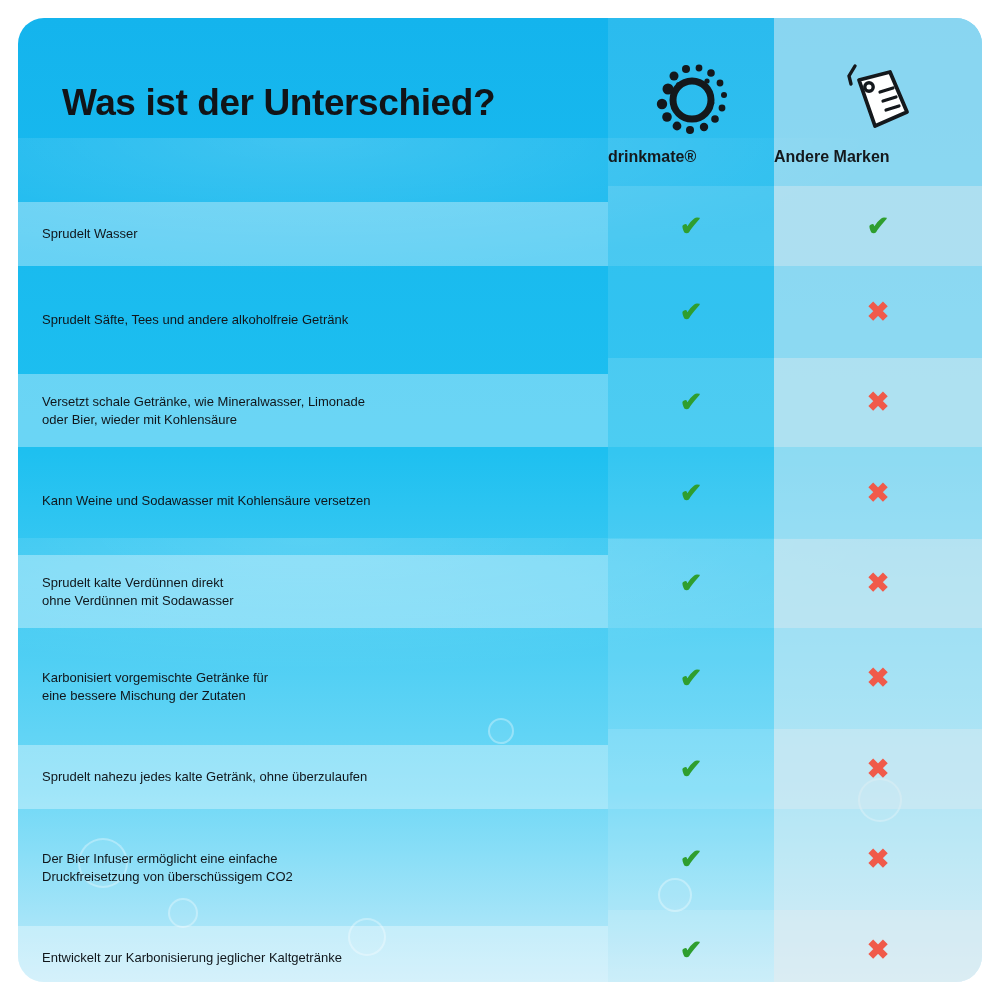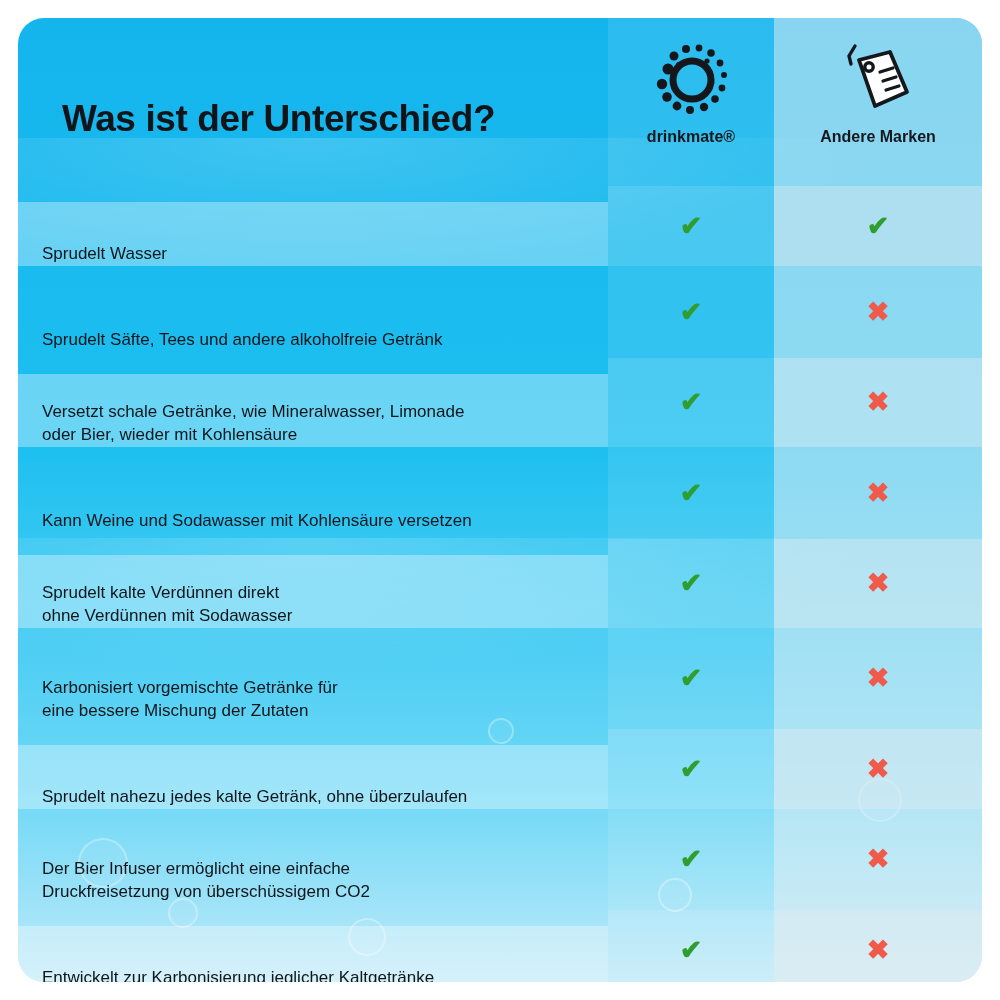--- a/index.html
+++ b/index.html
@@ -70,30 +70,30 @@
   }
 
   
   #header {
     position: relative;
     height: 168px;
   }
   #title {
     position: absolute;
     left: 44px;
-    top: 80px;
+    top: 64px;
     font-size: 37px;
     font-weight: bold;
     color: #111418;
     letter-spacing: -0.4px;
   }
   .head-col {
     position: absolute;
-    top: 20px;
-    text-align: center;
+    top: 40px;
+    text-align: left;
   }
   #head-brand { left: 590px; width: 166px; }
   #head-others { left: 756px; width: 208px; }
   .head-label {
     font-size: 16px;
     font-weight: bold;
     color: #14181c;
     margin-top: 8px;
   }
   #brand-label { font-weight: bold; }
@@ -112,22 +112,22 @@
     position: relative;
     display: flex;
     align-items: stretch;
     margin-bottom: 6px;
   }
   .row .label {
     width: 590px;
     box-sizing: border-box;
     padding: 0 24px 0 24px;
     display: flex;
-    align-items: flex-end;
-    font-size: 17px;
+    align-items: center;
+    font-size: 13px;
     color: #10161b;
     line-height: 1.35;
     margin-top: 16px;
   }
   .row.shade .label { background: rgba(255,255,255,0.34); }
   .row .cell {
     display: flex;
     align-items: center;
     justify-content: center;
   }

